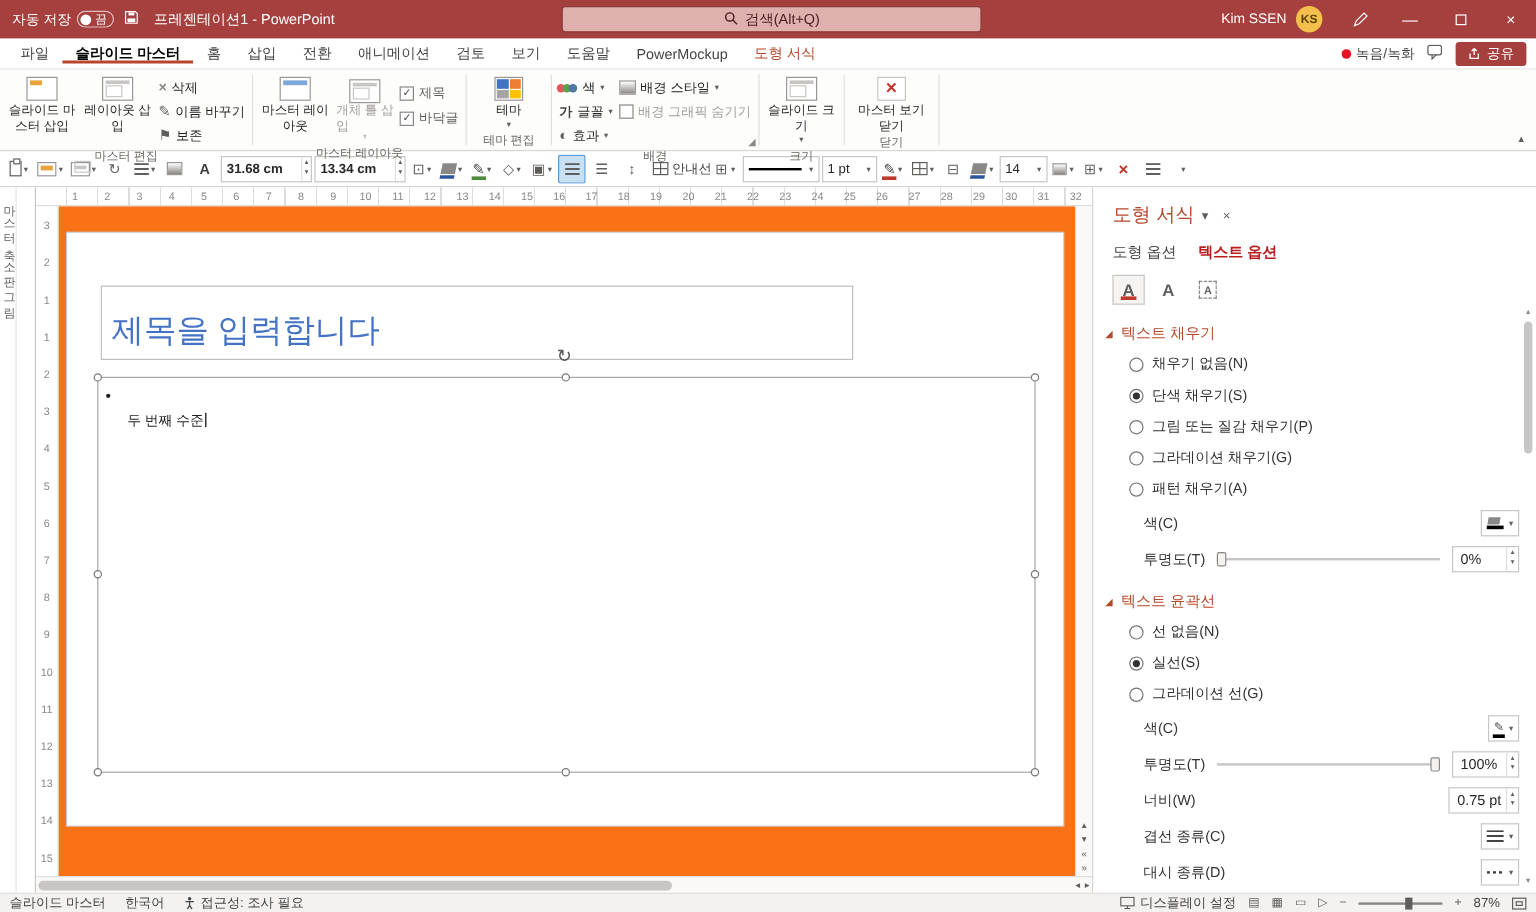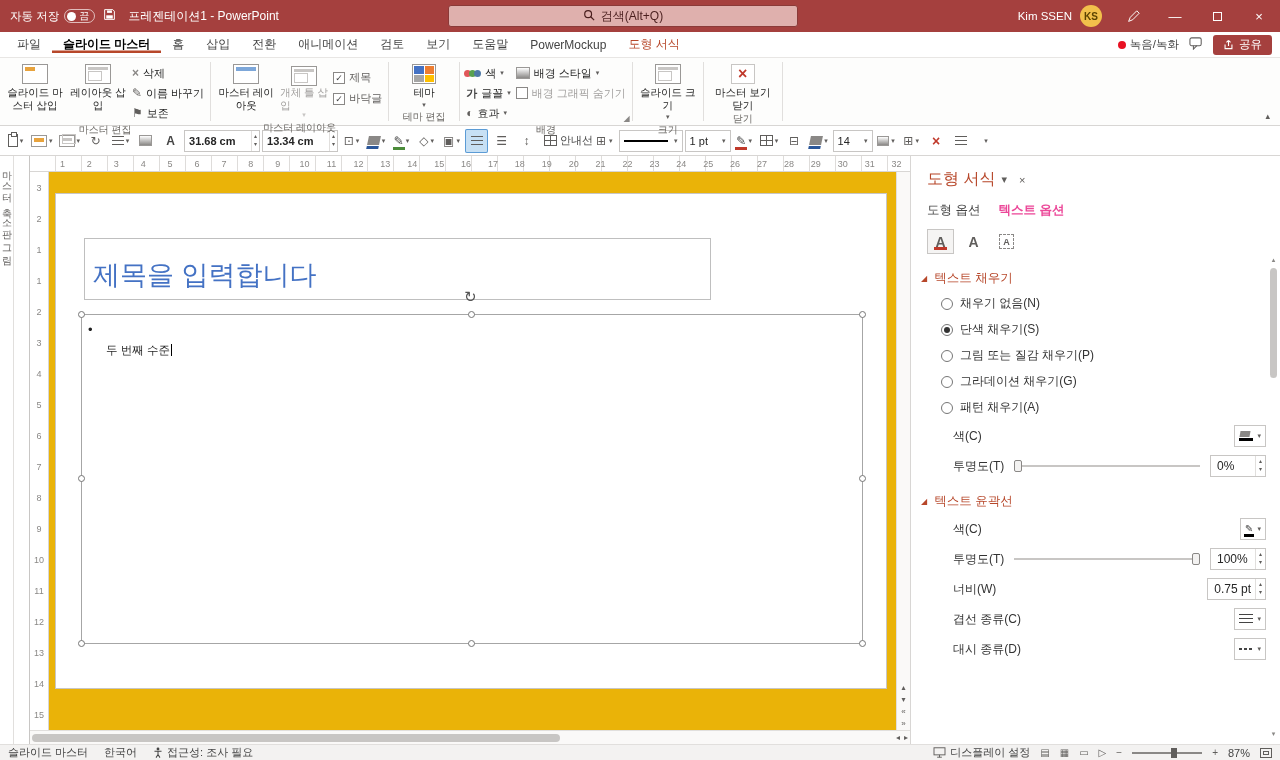--- a/index.html
+++ b/index.html
@@ -9,21 +9,21 @@
   *{margin:0;padding:0;box-sizing:border-box;}
   html,body{width:1280px;height:760px;overflow:hidden;}
   body{font-family:"Liberation Sans","DejaVu Sans",sans-serif;font-size:12px;color:#262626;background:#fff;position:relative;user-select:none;cursor:default;}
 
   
   .titlebar{position:absolute;top:0;left:0;right:0;height:32px;background:var(--accent);display:flex;align-items:center;color:#fff;padding-left:10px;gap:8px;z-index:50;}
   .autosave{display:flex;align-items:center;gap:5px;font-size:11.5px;}
   .toggle{display:flex;align-items:center;gap:3px;border:1px solid rgba(255,255,255,.65);border-radius:8px;height:14px;padding:0 5px 0 2px;font-size:10px;}
   .toggle .knob{width:9px;height:9px;border-radius:50%;background:#fff;display:inline-block;}
   .doc-title{font-size:12px;margin-left:4px;white-space:nowrap;}
-  .search-box{position:absolute;left:448px;top:5px;width:350px;height:22px;background:var(--search-bg);border:1px solid #8A3A38;border-radius:3px;display:flex;align-items:center;justify-content:center;gap:6px;color:#4A1F1E;font-size:12px;}
+  .search-box{position:absolute;left:468px;top:5px;width:350px;height:22px;background:var(--search-bg);border:1px solid #8A3A38;border-radius:3px;display:flex;align-items:center;justify-content:center;gap:6px;color:#4A1F1E;font-size:12px;}
   .tb-right{margin-left:auto;display:flex;align-items:center;height:100%;}
   .user-name{font-size:11.5px;margin-right:8px;}
   .avatar{width:22px;height:22px;border-radius:50%;background:var(--avatar-bg);color:#5B4300;font-size:10px;font-weight:700;display:flex;align-items:center;justify-content:center;margin-right:10px;}
   .win-btn{width:42px;height:32px;display:flex;align-items:center;justify-content:center;font-size:13px;color:#fff;}
   .win-btn.max i{display:block;width:9px;height:9px;border:1px solid #fff;}
 
   
   .tabs-row{position:absolute;top:32px;left:0;right:0;height:26px;background:#FFF;display:flex;align-items:stretch;padding-left:6px;border-bottom:1px solid #E8E6E4;z-index:40;}
   .rtabs{display:flex;align-items:center;}
   .rtab{display:flex;align-items:center;padding:0 11px;font-size:12px;color:#444;white-space:nowrap;}
@@ -96,21 +96,21 @@
   .workspace{position:absolute;top:156px;left:0;right:0;bottom:16px;display:flex;}
   .pane-strip{width:14px;background:#FFF;border-right:1px solid #E1DFDD;display:flex;justify-content:center;padding-top:8px;}
   .pane-strip span{writing-mode:vertical-rl;font-size:10px;color:#605E5C;letter-spacing:1px;}
   .thumb-pane{width:16px;background:#FFF;border-right:1px solid #C8C6C4;}
   .editor{flex:1;display:flex;flex-direction:column;min-width:0;}
   .hruler{height:16px;background:#FFF;border-bottom:1px solid #D8D6D4;display:flex;align-items:center;font-size:9px;color:#8A8886;padding-left:19px;background-image:repeating-linear-gradient(90deg,transparent 0 25px,#DEDCDA 25px 26px);}
   .hnum{flex:1;text-align:center;}
   .canvas-row{flex:1;display:flex;min-height:0;}
   .vruler{width:19px;background:#FFF;border-right:1px solid #D8D6D4;display:flex;flex-direction:column;align-items:center;font-size:9px;color:#8A8886;}
   .vnum{flex:1;display:flex;align-items:center;}
-  .canvas{flex:1;background:#eab308;position:relative;overflow:hidden;}
+  .canvas{flex:1;background:#f97316;position:relative;overflow:hidden;}
   .vscroll{width:14px;background:#FAF9F8;border-left:1px solid #E1DFDD;position:relative;}
   .vscroll .vbtns{position:absolute;bottom:2px;left:0;right:0;display:flex;flex-direction:column;align-items:center;gap:3px;color:#605E5C;font-size:8px;}
   .hscroll{height:14px;background:#FAF9F8;border-top:1px solid #E1DFDD;position:relative;}
   .hthumb{position:absolute;left:2px;top:3px;height:8px;width:60%;background:#C8C6C4;border-radius:4px;}
   .hs-arrows{position:absolute;right:2px;top:0;height:100%;display:flex;align-items:center;gap:4px;color:#605E5C;font-size:8px;}
 
   
   .slide{position:absolute;left:7px;top:22px;width:830px;height:494px;background:#fff;box-shadow:0 0 0 1px #C8C6C4;}
   .ph-title{position:absolute;left:28px;top:44px;width:627px;height:62px;border:1px solid #BFBFBF;display:flex;align-items:flex-end;padding:0 8px 6px;}
   .ph-title span{font-size:27px;color:var(--title-blue);}
@@ -124,21 +124,21 @@
   .hd.bl{left:-4px;bottom:-4px;} .hd.bm{left:calc(50% - 4px);bottom:-4px;} .hd.br{right:-4px;bottom:-4px;}
   .rotate-handle{position:absolute;top:-27px;left:calc(50% - 8px);font-size:15px;color:#555;}
 
   
   .format-panel{width:370px;background:#FFF;border-left:1px solid #D8D6D4;position:relative;overflow:hidden;}
   .fp-header{display:flex;align-items:center;padding:13px 12px 2px 16px;}
   .fp-title{font-size:16px;color:var(--contextual);}
   .fp-hbtn{color:#605E5C;font-size:11px;padding:0 6px;}
   .fp-hbtn:first-of-type{margin-left:auto;}
   .fp-tabs{display:flex;gap:18px;margin:10px 0 0 16px;font-size:12.5px;color:#444;}
-  .fp-tab.active{font-weight:700;color:#ec4899;}
+  .fp-tab.active{font-weight:700;color:#b91c1c;}
   .fp-icons{display:flex;gap:6px;margin:10px 0 0 16px;}
   .fp-ico{width:27px;height:25px;border:1px solid transparent;display:flex;align-items:center;justify-content:center;position:relative;color:#605E5C;font-size:14px;font-weight:700;}
   .fp-ico.selected{border-color:#C8C6C4;background:#F5F4F3;}
   .fp-ico .abar{position:absolute;left:6px;right:6px;bottom:3px;height:3px;background:#C0392B;}
   .fp-ico .boxA{width:15px;height:15px;border:1px dashed #8A8886;display:flex;align-items:center;justify-content:center;font-size:9px;font-weight:700;color:#605E5C;}
   .fp-sec-header{display:flex;align-items:center;gap:7px;color:var(--contextual);font-size:12.5px;margin:16px 0 8px 10px;}
   .fp-sec-header .tri{font-size:8px;}
   .radio-row{display:flex;align-items:center;gap:7px;margin:0 0 9px 30px;font-size:12px;color:#333;}
   .radio{width:12px;height:12px;border:1px solid #767676;border-radius:50%;background:#fff;position:relative;flex:none;}
   .radio.on::after{content:"";position:absolute;left:2px;top:2px;width:6px;height:6px;border-radius:50%;background:#333;}
@@ -678,20 +678,34 @@
             <span>▴</span>
             <span>▾</span>
           </span>
       </span>
     </div>
 
     <div class="fp-sec-header">
       <span class="tri">◢</span>
       <span>텍스트 윤곽선</span>
     </div>
+    <div>
+        <div class="radio-row">
+          <span class="radio"></span>
+          <span>선 없음(N)</span>
+        </div>
+        <div class="radio-row">
+          <span class="radio on"></span>
+          <span>실선(S)</span>
+        </div>
+        <div class="radio-row">
+          <span class="radio"></span>
+          <span>그라데이션 선(G)</span>
+        </div>
+      </div>
     <div class="fp-row">
       <span>색(C)</span>
       <span class="ctrl fp-colorbtn">
           <span class="swatch-pen">✎</span>
           <span class="cv">▾</span>
         </span>
     </div>
     <div class="fp-row">
       <span>투명도(T)</span>
       <span class="fp-slider">

